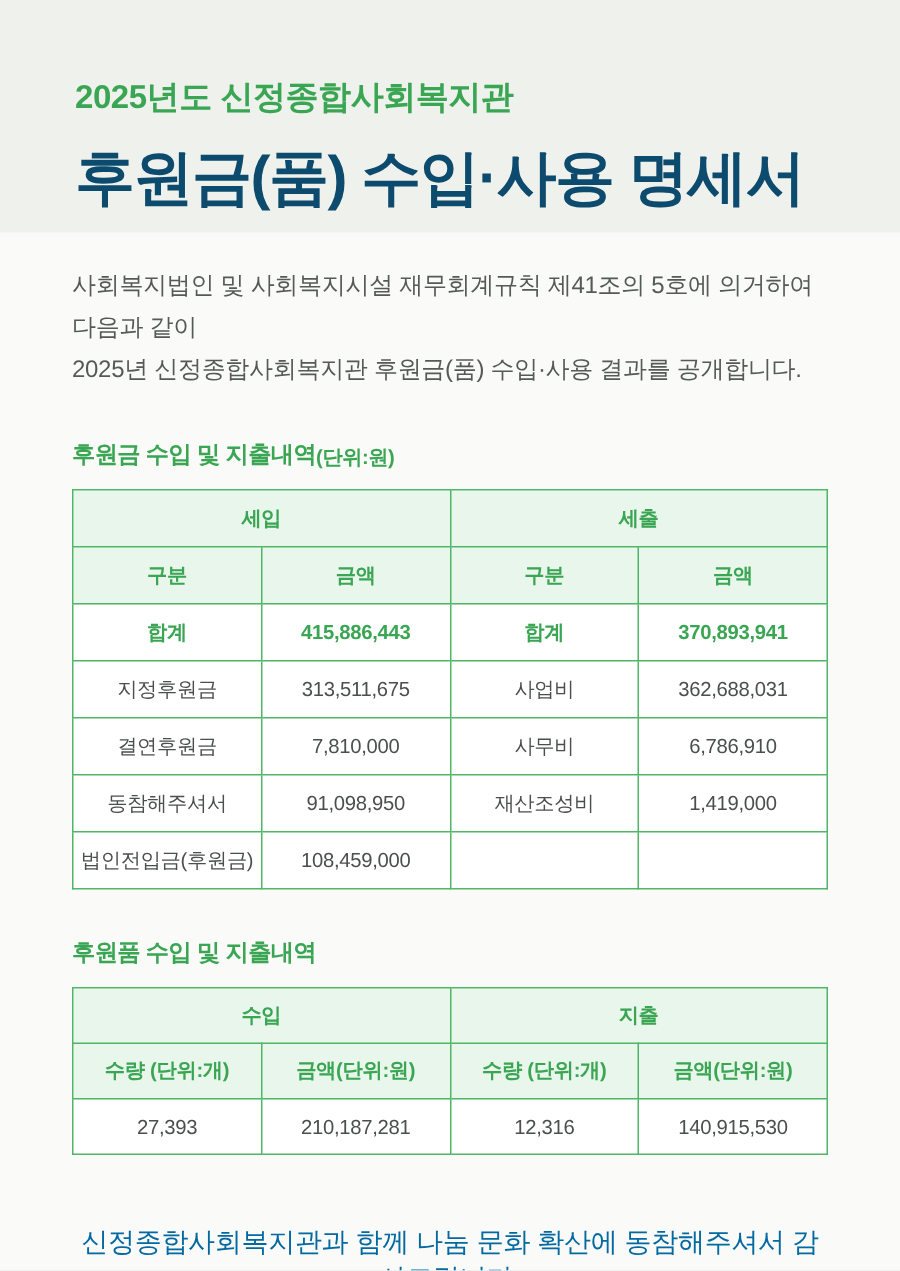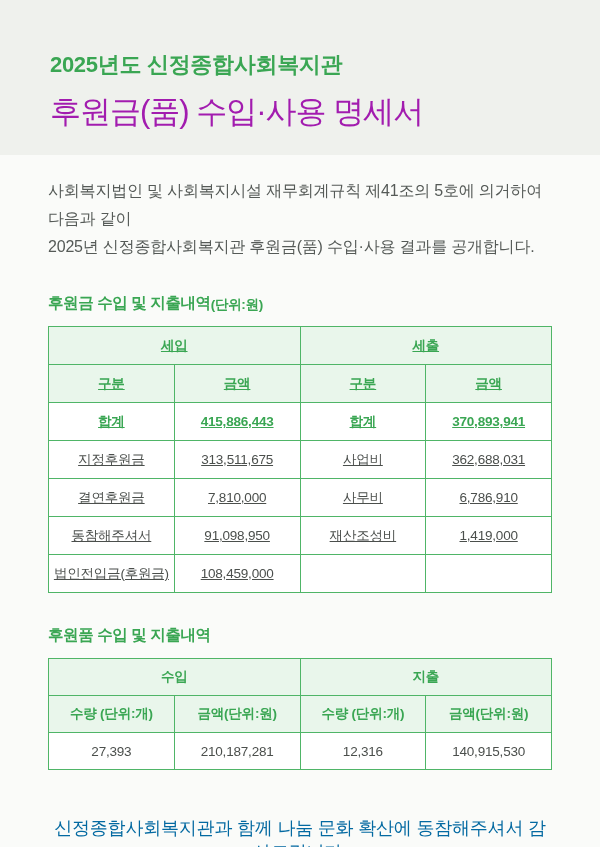--- a/index.html
+++ b/index.html
@@ -11,21 +11,21 @@
   }
   
   .header-band {
     height:155px; background:#eff1ed; padding:50px 50px 0 50px;
   }
   .header-subtitle {
     font-size:22px; font-weight:700; color:#3aa653;
     letter-spacing:-0.3px; margin-bottom:11px;
   }
   .header-title {
-    font-size:31px; font-weight:400; color:#a21caf;
+    font-size:40px; font-weight:700; color:#0c4a6e;
     letter-spacing:-1px;
   }
   
   .body-area { padding:0 48px; }
   .intro {
     padding-top:22px; font-size:16px; line-height:1.75;
     color:#555a57; letter-spacing:-0.2px;
   }
   .section-row {
     display:flex; justify-content:flex-start; align-items:flex-end;
@@ -38,21 +38,21 @@
     font-size:13.5px; font-weight:800; color:#3aa653; letter-spacing:-0.3px;
   }
   table.data-table {
     width:100%; border-collapse:collapse; table-layout:fixed;
     margin-top:12px; background:#ffffff;
   }
   table.data-table td {
     border:1.2px solid #4fb567; text-align:center; vertical-align:middle;
     font-size:13.5px; letter-spacing:-0.2px;
   }
-  .t1 td { height:38px;text-decoration:underline; }
+  .t1 td { height:38px; }
   .t2 td { height:37px; }
   td.hcell { background:#e9f6eb; color:#3aa653; font-weight:700; }
   td.total { color:#3aa653; font-weight:800; font-size:14px;margin-top:48px; }
   td.datacell { color:#4b4f4c;margin-left:23px; }
   
   .thanks {
     margin-top:46px; text-align:center; font-size:18px;
     color:#0369a1; letter-spacing:-0.2px;
   }
   .logo-block {

